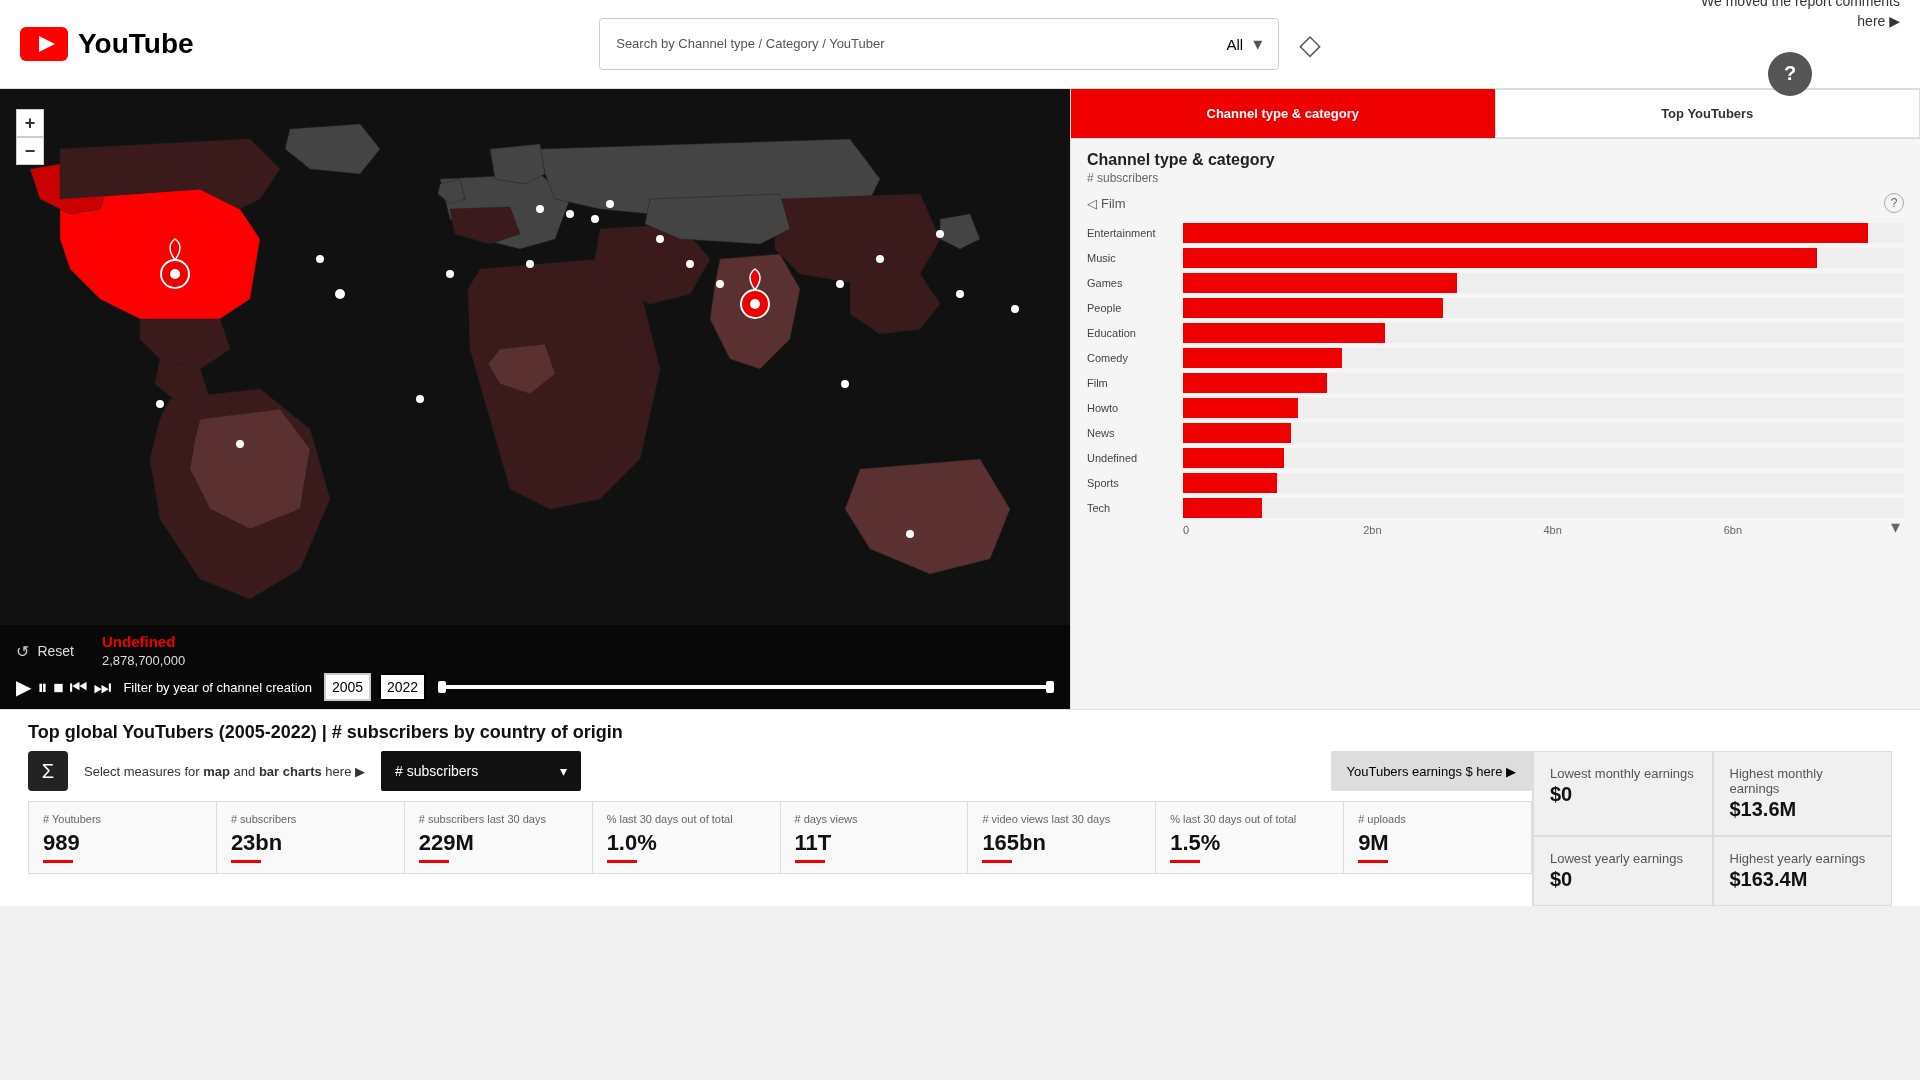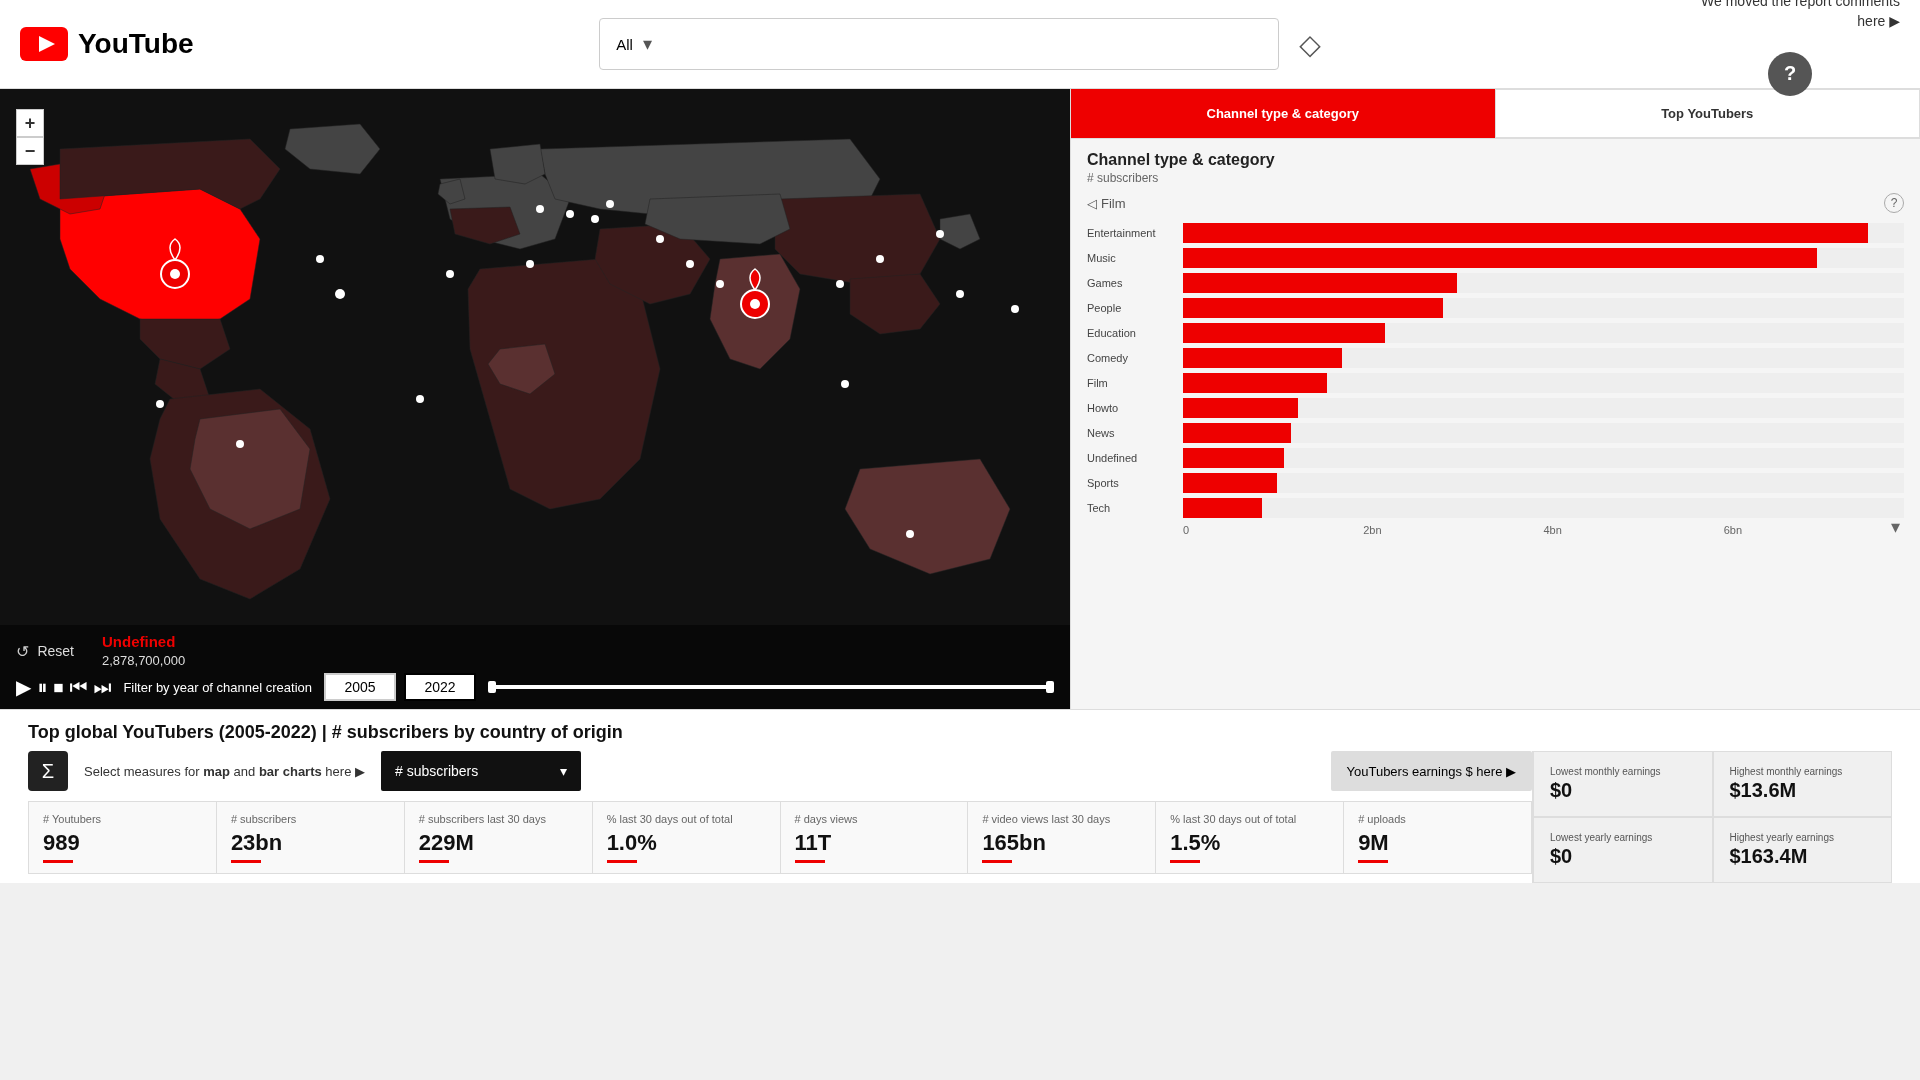--- a/index.html
+++ b/index.html
@@ -158,21 +158,21 @@
     .year-filter-row {
       display: flex;
       align-items: center;
       gap: 12px;
     }
     .playback-controls { display: flex; gap: 6px; align-items: center; }
     .pb-btn { color: #fff; font-size: 20px; cursor: pointer; background: none; border: none; }
     .filter-label { color: #fff; font-size: 13px; }
     .year-inputs { display: flex; gap: 8px; align-items: center; }
     .year-input {
-      width: 72px;
+      width: 47px;
       height: 28px;
       background: #fff;
       border: 2px solid #ccc;
       text-align: center;
       font-size: 14px;
       color: #000;
     }
     .year-input.active { border-color: #000; }
     .slider-track {
       flex: 1;
@@ -358,21 +358,21 @@
     }
     .stat-cell {
       flex: 1;
       padding: 10px 14px;
       border-right: 1px solid #ddd;
     }
     .stat-cell:last-child { border-right: none; }
     .stat-header { font-size: 11px; color: #666; margin-bottom: 4px; line-height: 1.3; }
     .stat-value { font-size: 22px; font-weight: bold; color: #111; }
     .stat-underline { height: 3px; background: #e00; margin-top: 4px; width: 30px; }
-    .earning-label { font-size: 10px; color: #555; margin-bottom: 2px; }
+    .earning-label { font-size: 13px; color: #555; margin-bottom: 2px; }
     .earning-value { font-size: 20px; font-weight: bold; color: #111; }
 
     
     .bottom-content {
       display: flex;
       gap: 0;
     }
     .bottom-left { flex: 1; }
     .bottom-right {
       width: 360px;
@@ -403,20 +403,21 @@
   <div class="logo-area">
     <svg class="yt-icon" viewBox="0 0 48 34" fill="none">
       <rect width="48" height="34" rx="6" fill="#FF0000"></rect>
       <polygon points="19,9 35,17 19,25" fill="white"></polygon>
     </svg>
     <span class="logo-text">YouTube</span>
   </div>
 
   <div class="search-area">
     <div class="search-box">
+      <span class="search-label">Search by Channel type / Category / YouTuber</span>
       <span class="search-value">All</span>
       <span class="chevron-icon">▾</span>
     </div>
     <button class="diamond-btn">◇</button>
   </div>
 
   <div class="header-right">
     <span class="report-text">We moved the report comments here ▶</span>
     <button class="help-btn">?</button>
   </div>

